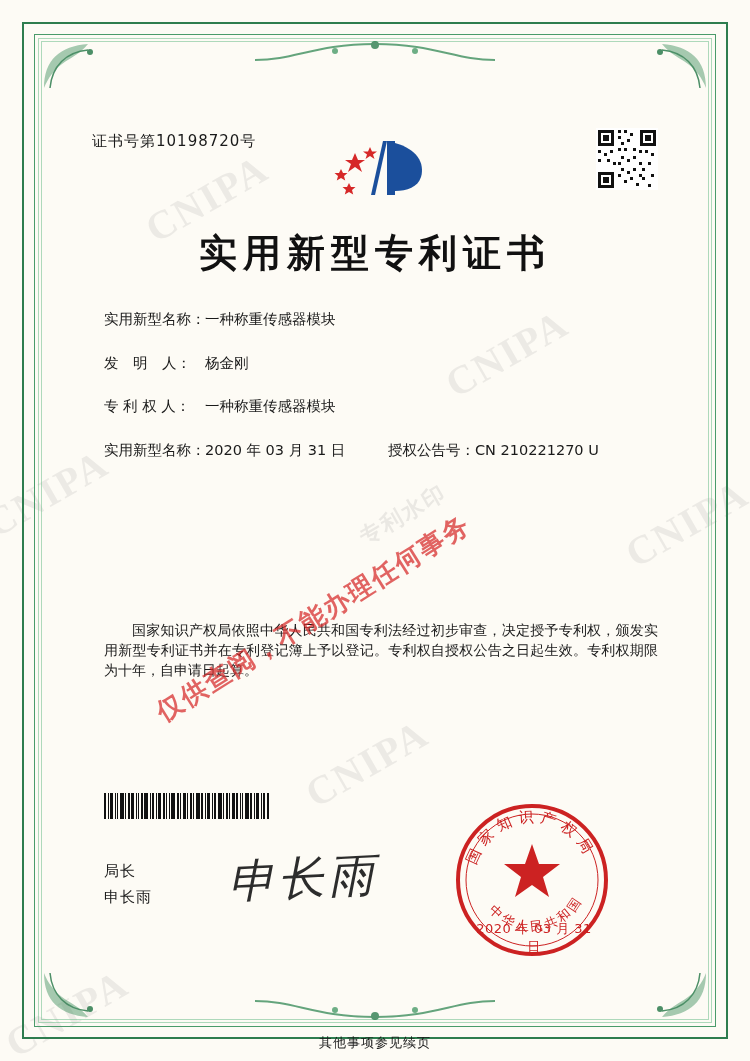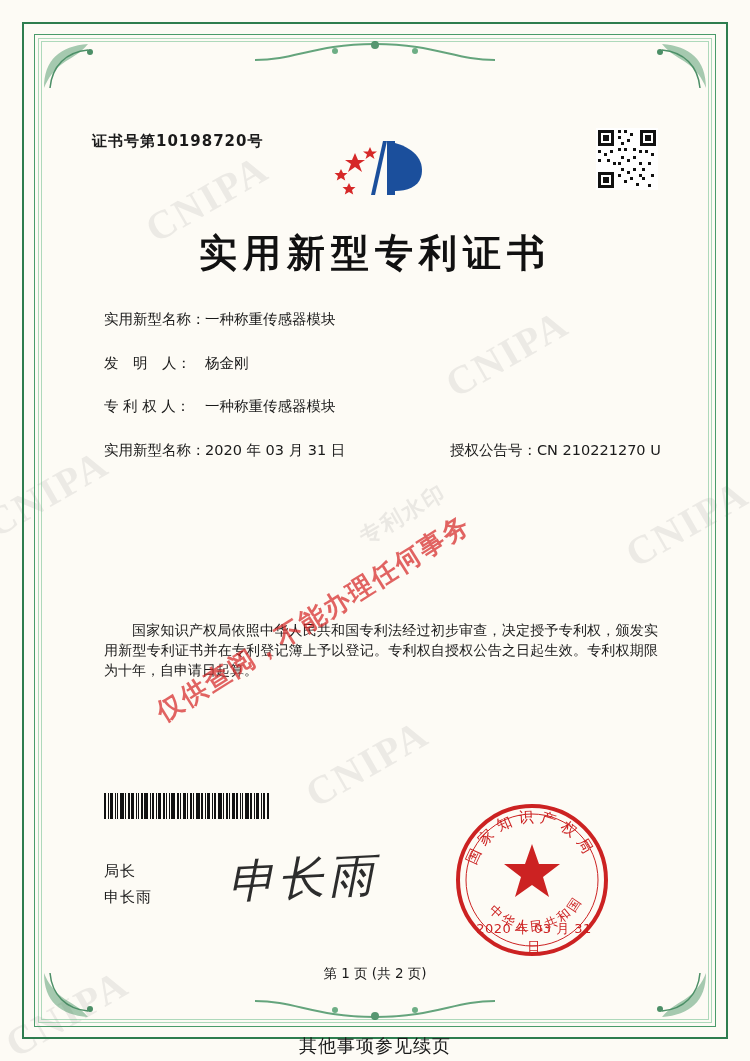--- a/index.html
+++ b/index.html
@@ -84,21 +84,20 @@
     position: absolute;
     left: 0; top: 0; right: 0; bottom: 0;
   }
 
   .cert-no {
     position: absolute;
     left: 92px; top: 132px;
     font-size: 15px;
     letter-spacing: 1px;
     font-family: "DejaVu Sans", sans-serif;
-    font-weight: bold;
   }
 
   .logo {
     position: absolute;
     left: 325px; top: 133px;
     width: 110px; height: 72px;
   }
   .logo svg { display:block; }
 
   .qr {
@@ -128,21 +127,21 @@
     line-height: 1;
     margin-bottom: 29px;
     white-space: nowrap;
   }
   .field-label {
     display: inline-block;
     font-size: 14.5px;
   }
   .lbl-w1 { width: 101px; }
   .field-value { font-size: 14.5px; }
-  .row-inline2 { display: inline-block; margin-left: 100px; }
+  .row-inline2 { display: inline-block; margin-left: 38px; }
 
   .paras {
     position: absolute;
     left: 104px; right: 92px; top: 620px;
     font-size: 14px;
     line-height: 20px;
     text-align: justify;
   }
   .paras p { margin: 0 0 4px 0; text-indent: 28px; }
 
@@ -201,21 +200,21 @@
     position: absolute;
     left: 0; right: 0; top: 965px;
     text-align: center;
     font-size: 13.5px;
   }
 
   .footer-note {
     position: absolute;
     left: 0; right: 0; top: 1034px;
     text-align: center;
-    font-size: 18px;
+    font-size: 13px;
     letter-spacing: 1px;
   }
 
   
   .red-stamp {
     position: absolute;
     left: 150px; top: 700px;
     font-family: "DejaVu Serif", "Liberation Serif", serif;
     font-size: 26px;
     color: rgba(214, 40, 40, 0.72);
@@ -455,16 +454,15 @@
       <path id="sealBottom" d="M 30 100 A 56 56 0 0 0 130 100" fill="none"></path>
       <text font-size="13" fill="#cc2222" font-family="DejaVu Serif, serif" letter-spacing="3">
         <textPath href="#sealBottom" startOffset="10%">中华人民共和国</textPath>
       </text>
     </svg>
   </div>
   <div class="seal-date">2020 年 03 月 31 日</div>
 
   <div class="red-stamp">仅供查阅，不能办理任何事务</div>
 
-  <div class="page-no">第 1 页 (共 2 页)</div>
 </div>
 
 <div class="footer-note">其他事项参见续页</div>
 
 </body></html>

